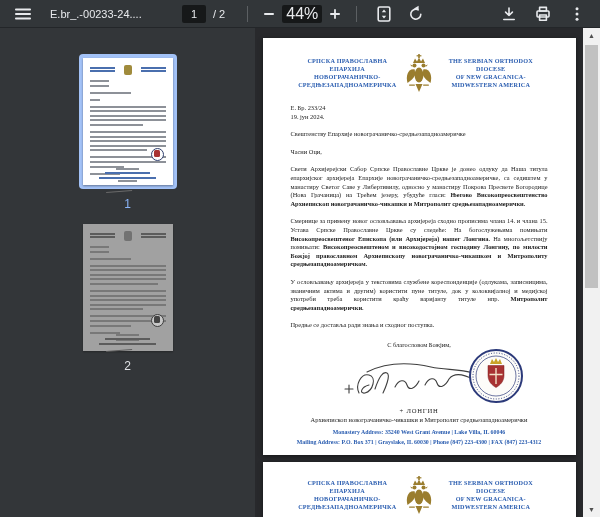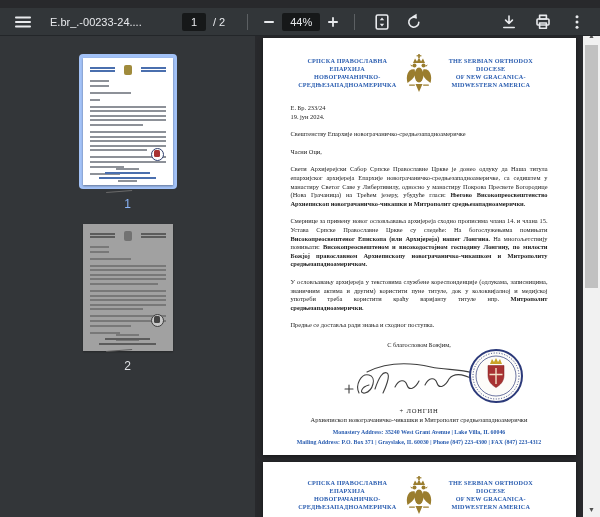--- a/index.html
+++ b/index.html
@@ -1,36 +1,36 @@
 <!DOCTYPE html>
 <html><head>
 <meta charset="utf-8">
 <style>
   * { margin:0; padding:0; box-sizing:border-box; }
   html,body { width:600px; height:517px; overflow:hidden; background:#28292c;
               font-family:"Liberation Sans", sans-serif; }
   .app { position:relative; width:600px; height:517px; overflow:hidden; }
 
   
-  .toolbar { position:absolute; top:8px; left:0; right:0; height:28px; background:#323639;
+  .toolbar { position:absolute; top:0; left:0; right:0; height:28px; background:#323639;
              display:flex; align-items:center; z-index:5; border-bottom:1px solid #232629; }
   .tb-btn { display:flex; align-items:center; justify-content:center; width:26px; height:26px;
             cursor:pointer; flex:0 0 auto; }
   .tb-btn svg { display:block; }
   .icon-stroke { stroke:#e8eaed; stroke-width:1.6; fill:none; stroke-linecap:round; stroke-linejoin:round; }
   .icon-fill { fill:#e8eaed; }
   .doc-title { color:#e8eaed; font-size:11px; margin-left:14px; width:122px; white-space:nowrap;
                overflow:hidden; }
   .page-num { width:24px; height:18px; margin-left:10px; background:rgba(0,0,0,.55); border:none;
               border-radius:2px; color:#e8eaed; font-size:11px; text-align:center;
               font-family:"Liberation Sans", sans-serif; }
   .page-total { color:#e8eaed; font-size:11px; margin-left:7px; }
   .tb-div { width:1px; height:16px; background:#5c6063; margin:0 8px; flex:0 0 auto; }
   .zoom-box { min-width:38px; height:18px; background:rgba(0,0,0,.55); border-radius:2px;
-              color:#e8eaed; font-size:11px; display:flex; align-items:center; justify-content:center;
+              color:#e8eaed; font-size:16px; display:flex; align-items:center; justify-content:center;
               padding:0 4px; }
   .tb-spacer { flex:1; }
 
   
   .main { position:absolute; top:28px; left:0; right:0; bottom:0; display:flex; }
 
   
   .sidebar { width:255px; background:#333639; padding-top:26px; flex:0 0 auto; overflow:hidden; }
   .thumb-block { display:flex; flex-direction:column; align-items:center; }
   .ring { padding:4px; background:#a3c2f7; border-radius:4px; }

